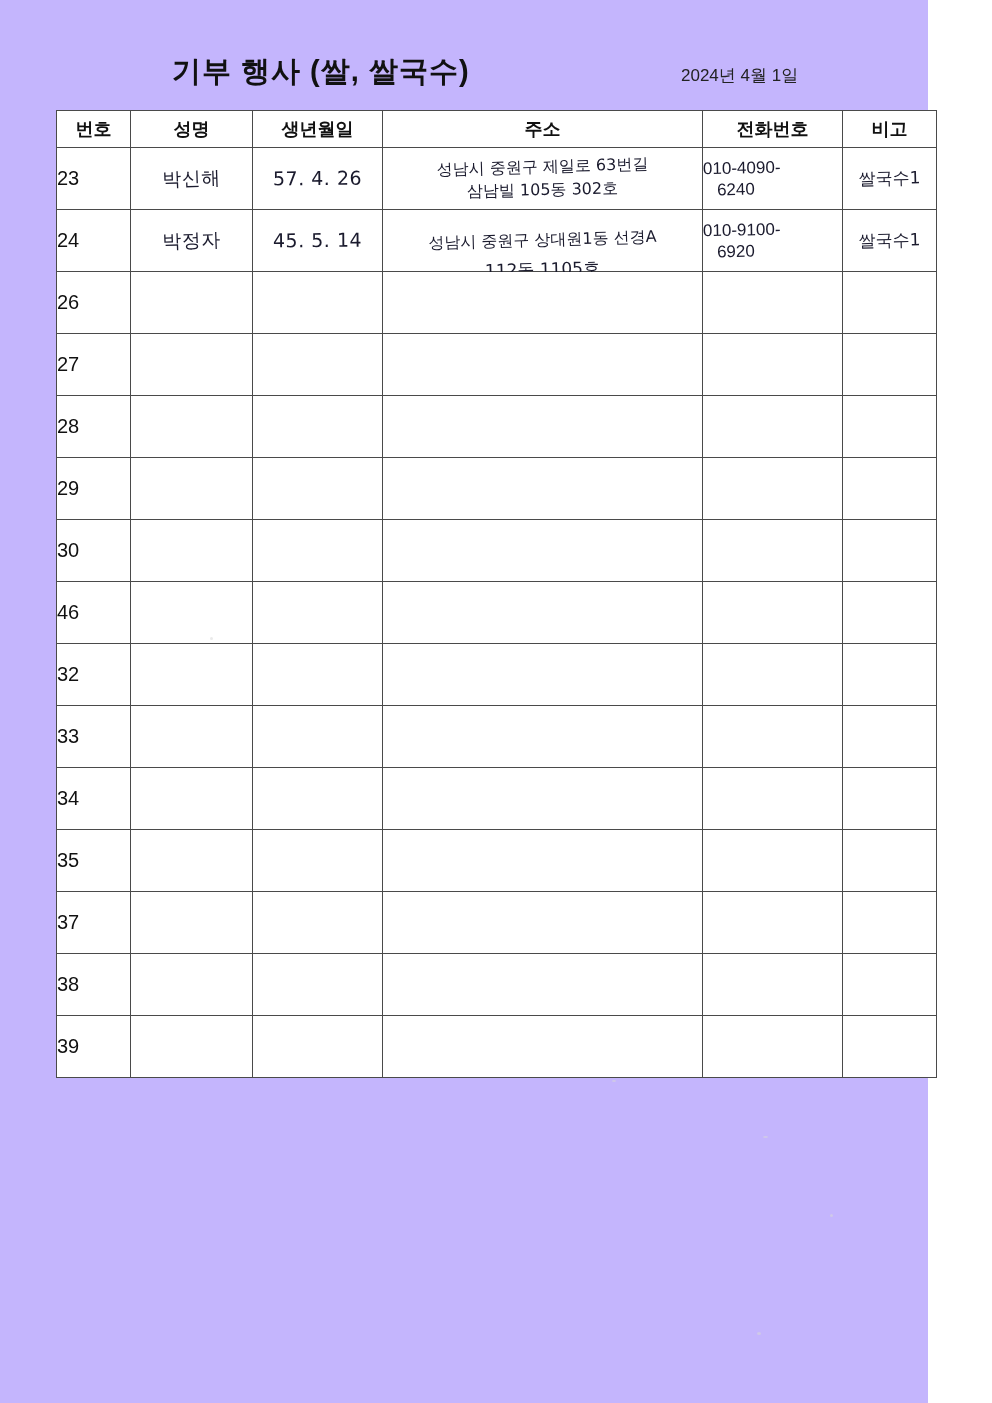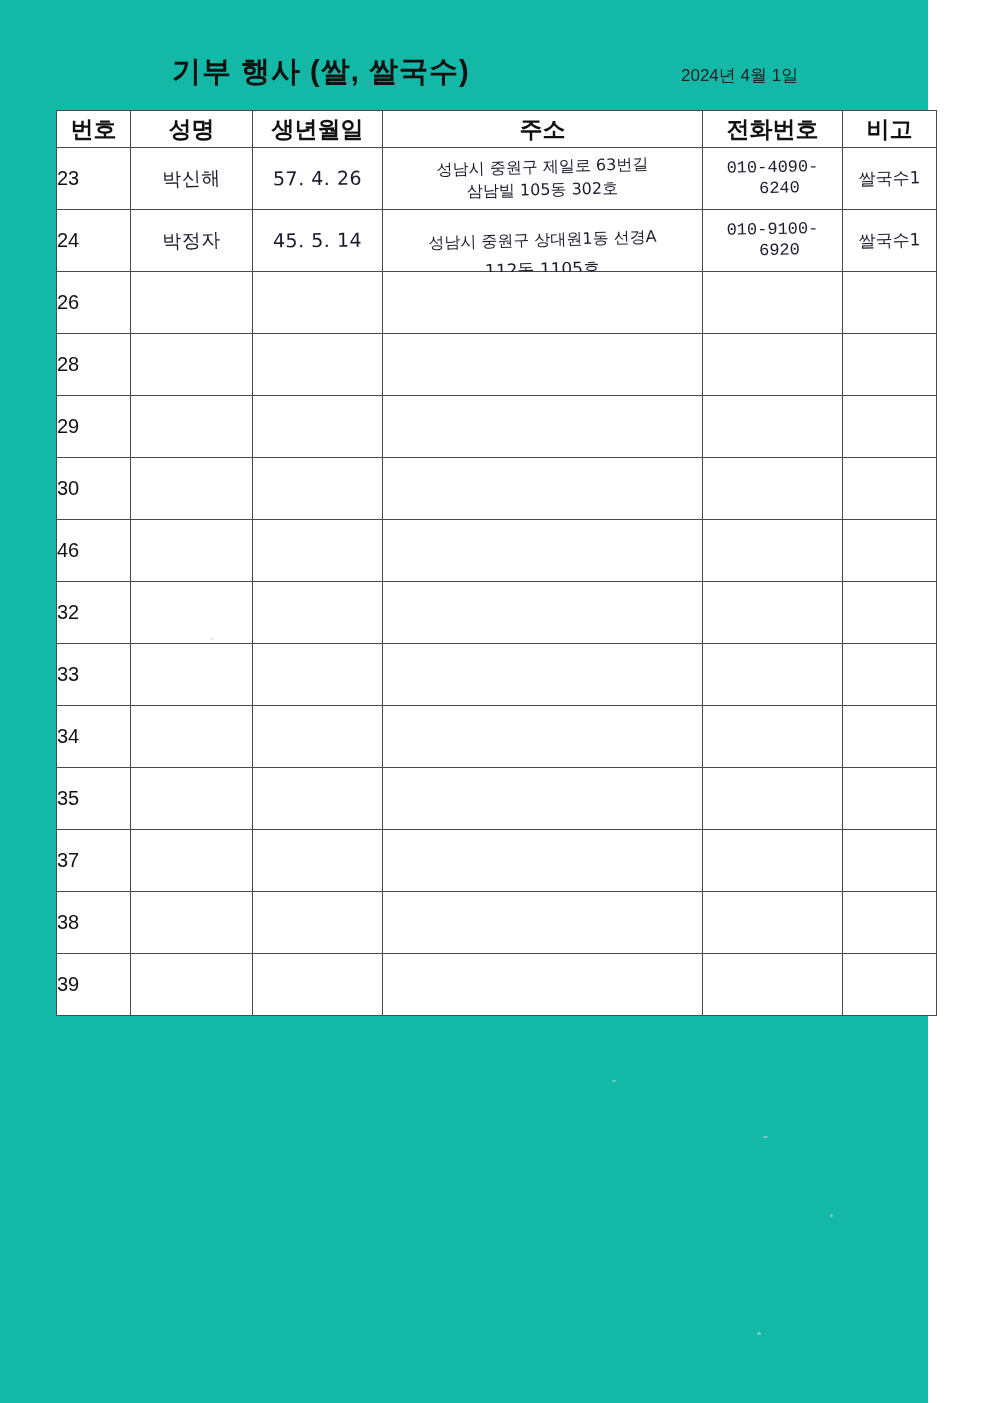--- a/index.html
+++ b/index.html
@@ -12,21 +12,21 @@
     height: 1403px;
     font-family: "Liberation Sans", sans-serif;
     color: #1a1a1a;
     position: relative;
     overflow: hidden;
   }
   .page {
     position: relative;
     width: 928px;
     height: 1403px;
-    background: #14b8a6;
+    background: #c4b5fd;
   }
   .header-row {
     position: absolute;
     top: 52px;
     left: 56px;
     right: 56px;
     height: 46px;
   }
   .doc-title {
     position: absolute;
@@ -54,21 +54,21 @@
     border-collapse: collapse;
     table-layout: fixed;
   }
   table.ledger th, table.ledger td {
     border: 1px solid #4a4a4a;
     padding: 0;
     background: #ffffff;
   }
   table.ledger th {
     height: 36px;
-    font-size: 23px;
+    font-size: 18px;
     font-weight: bold;
     text-align: center;
     vertical-align: middle;
     color: #111;
   }
   table.ledger td {
     height: 61px;
     vertical-align: middle;
     position: relative;
   }
@@ -130,22 +130,21 @@
     font-family: "DejaVu Sans", sans-serif;
     font-size: 17px;
     color: #1b1b2e;
     transform: rotate(-1.4deg);
     text-align: center;
     white-space: nowrap;
     pointer-events: none;
   }
   .phone-wrap {
     display: block;
-    text-align: center;
-    font-family: Liberation Mono, monospace;
+    font-family: Liberation Sans, sans-serif;
     font-size: 17px;
     color: #1b1b2e;
     line-height: 1.2;
   }
   .phone-wrap .l1 { display: block; transform: rotate(-1deg); }
   .phone-wrap .l2 { display: block; transform: rotate(-1.5deg); padding-left: 14px; }
   .note-hand {
     display: block;
     text-align: center;
     font-family: "DejaVu Sans", sans-serif;
@@ -245,20 +244,28 @@
 
       <tr>
         <td class="cell-no">26</td>
         <td></td>
         <td></td>
         <td></td>
         <td></td>
         <td></td>
       </tr>
 
+      <tr>
+        <td class="cell-no">27</td>
+        <td></td>
+        <td></td>
+        <td></td>
+        <td></td>
+        <td></td>
+      </tr>
 
       <tr>
         <td class="cell-no">28</td>
         <td></td>
         <td></td>
         <td></td>
         <td></td>
         <td></td>
       </tr>
 

